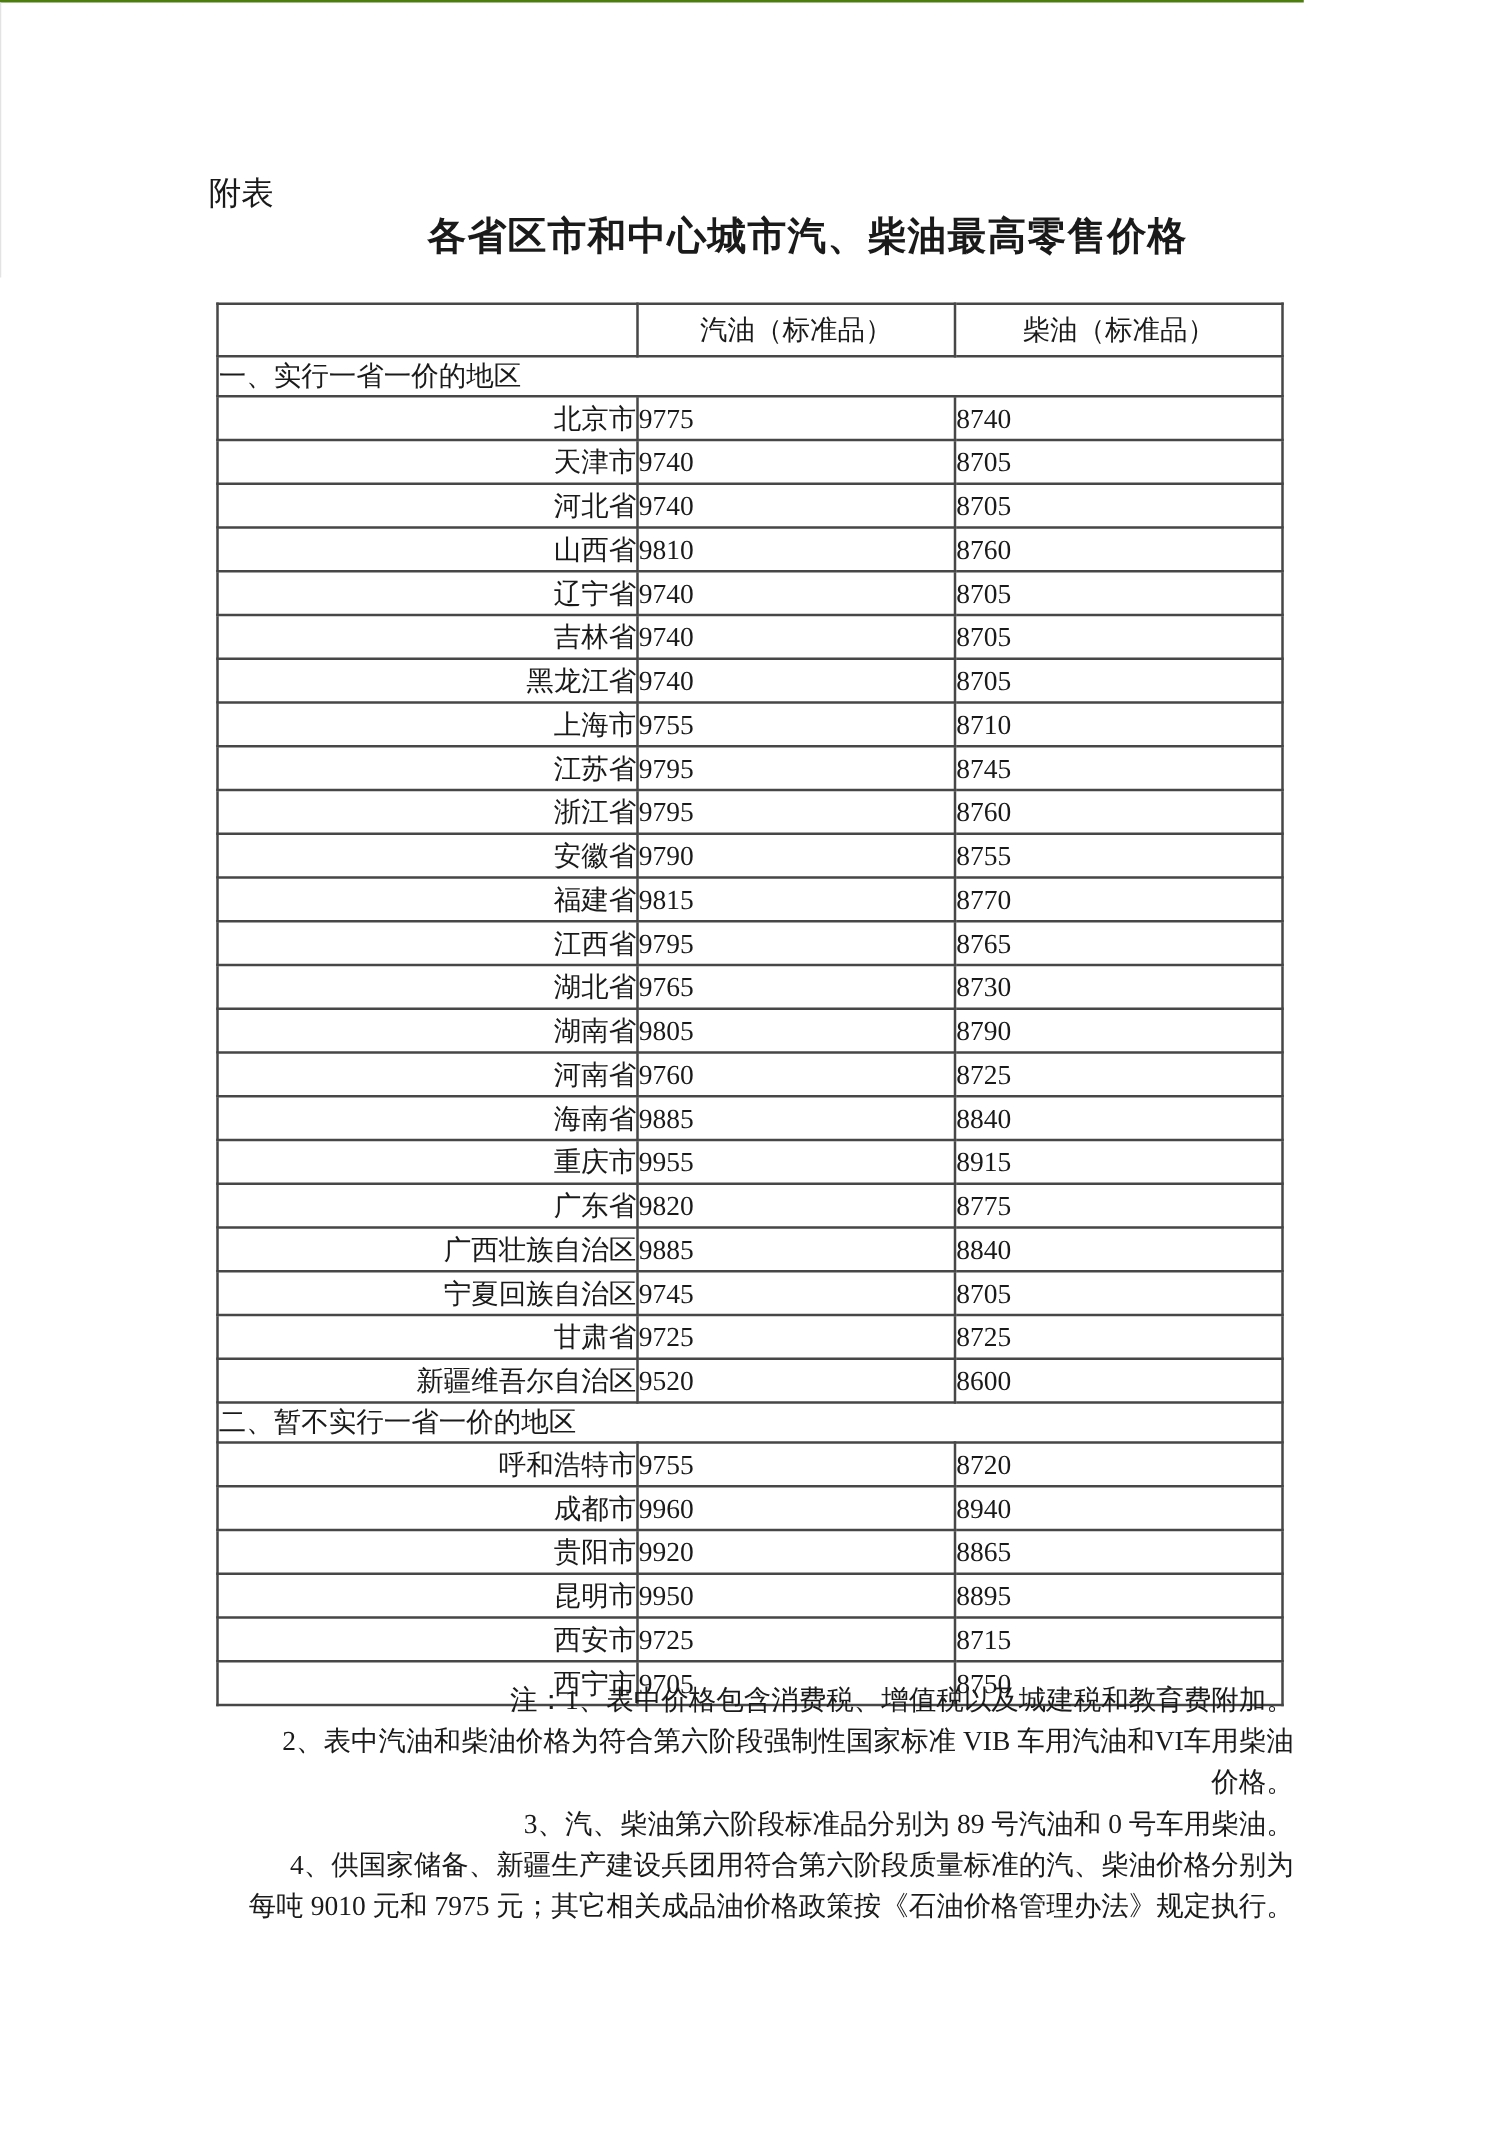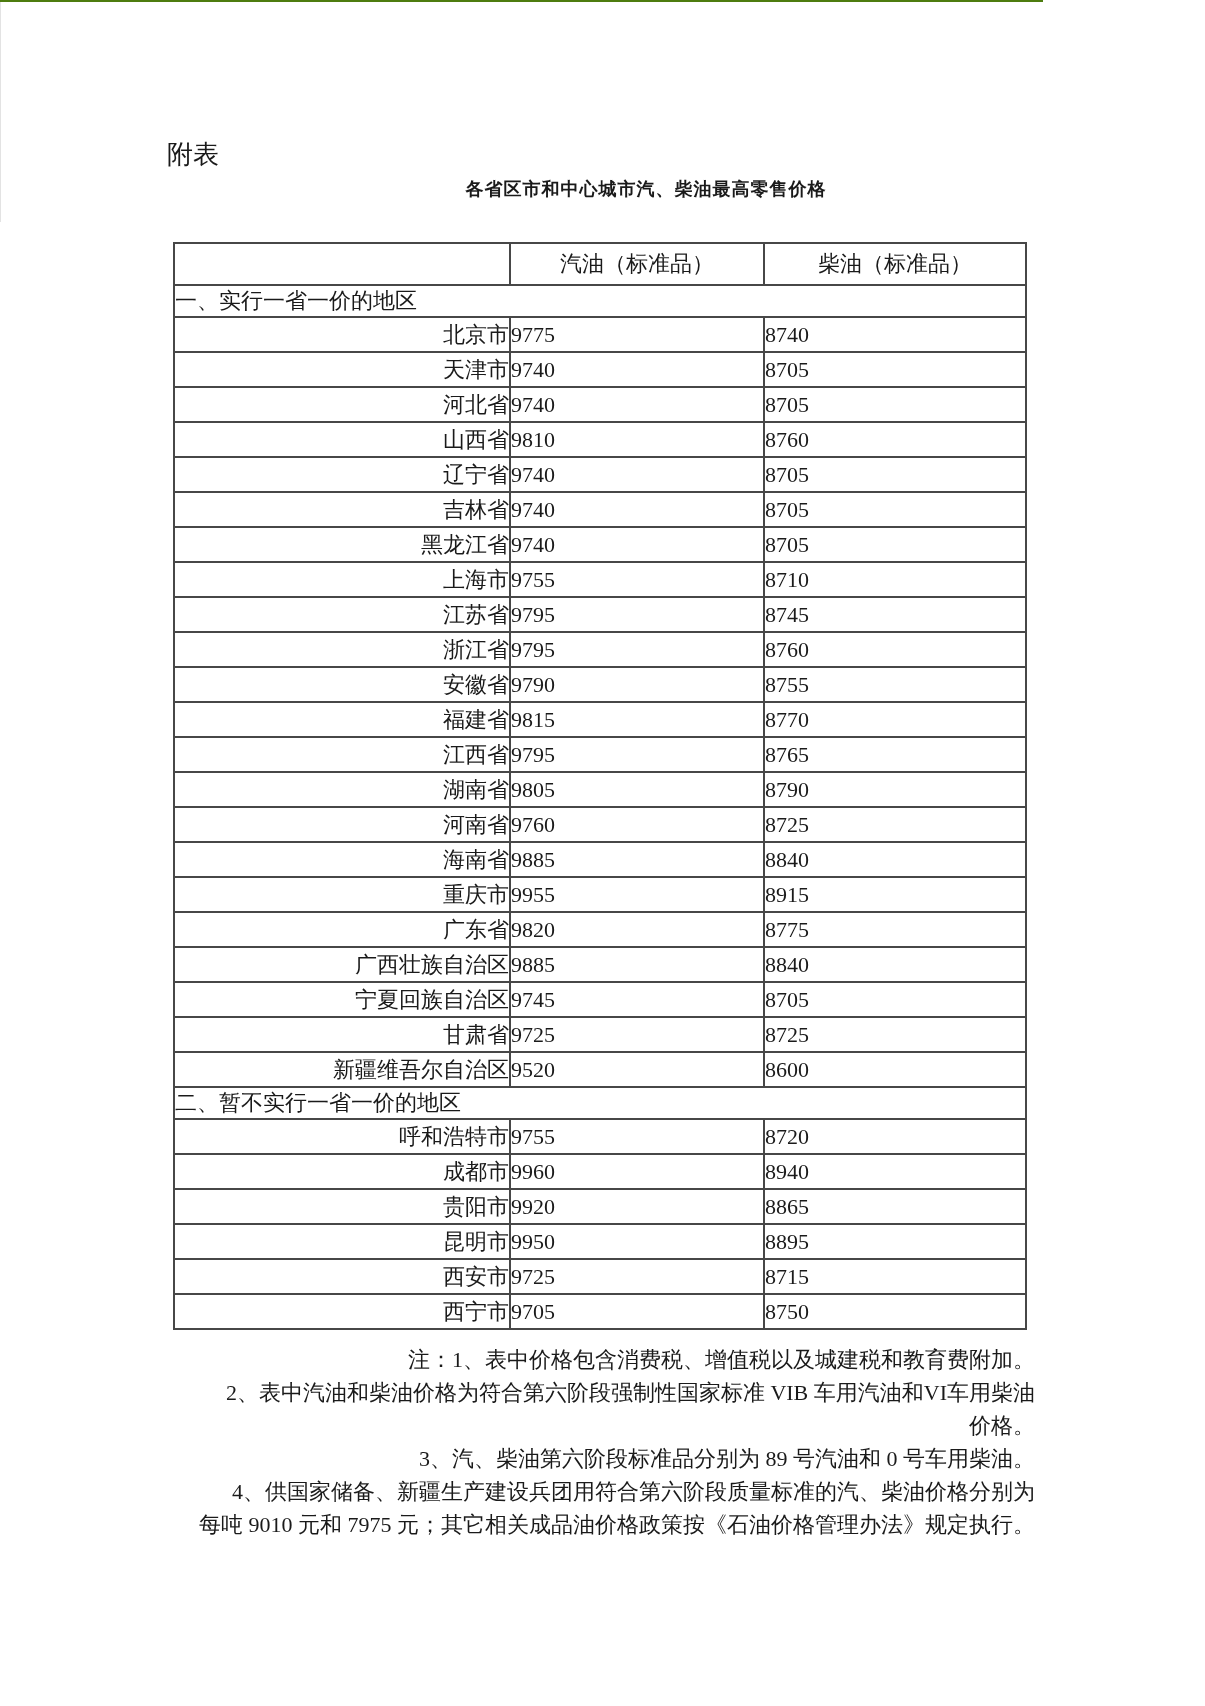--- a/index.html
+++ b/index.html
@@ -21,21 +21,21 @@
     background:#e3e3e3;
   }
   .appendix-label {
     position:absolute; left:167px; top:138px;
     font-size:26px; line-height:30px;
   }
   .doc-title {
     position:absolute; left:220px; top:170px; width:852px;
     text-align:center;
     font-family:"Liberation Sans","DejaVu Sans",sans-serif;
-    font-weight:700; font-size:18px; line-height:34px;
+    font-weight:700; font-size:31px; line-height:34px;
     letter-spacing:1px;
   }
   .unit-label {
     position:absolute; left:173px; top:212px; width:852px;
     text-align:right;
     font-size:21px; line-height:24px;
   }
   table.price-table {
     position:absolute; left:173px; top:240px;
     width:852px;
@@ -158,20 +158,25 @@
           <td class="region-cell">福建省</td>
           <td class="num-cell">9815</td>
           <td class="num-cell">8770</td>
         </tr>
         <tr class="data-row">
           <td class="region-cell">江西省</td>
           <td class="num-cell">9795</td>
           <td class="num-cell">8765</td>
         </tr>
         <tr class="data-row">
+          <td class="region-cell">湖北省</td>
+          <td class="num-cell">9765</td>
+          <td class="num-cell">8730</td>
+        </tr>
+        <tr class="data-row">
           <td class="region-cell">湖南省</td>
           <td class="num-cell">9805</td>
           <td class="num-cell">8790</td>
         </tr>
         <tr class="data-row">
           <td class="region-cell">河南省</td>
           <td class="num-cell">9760</td>
           <td class="num-cell">8725</td>
         </tr>
         <tr class="data-row">

